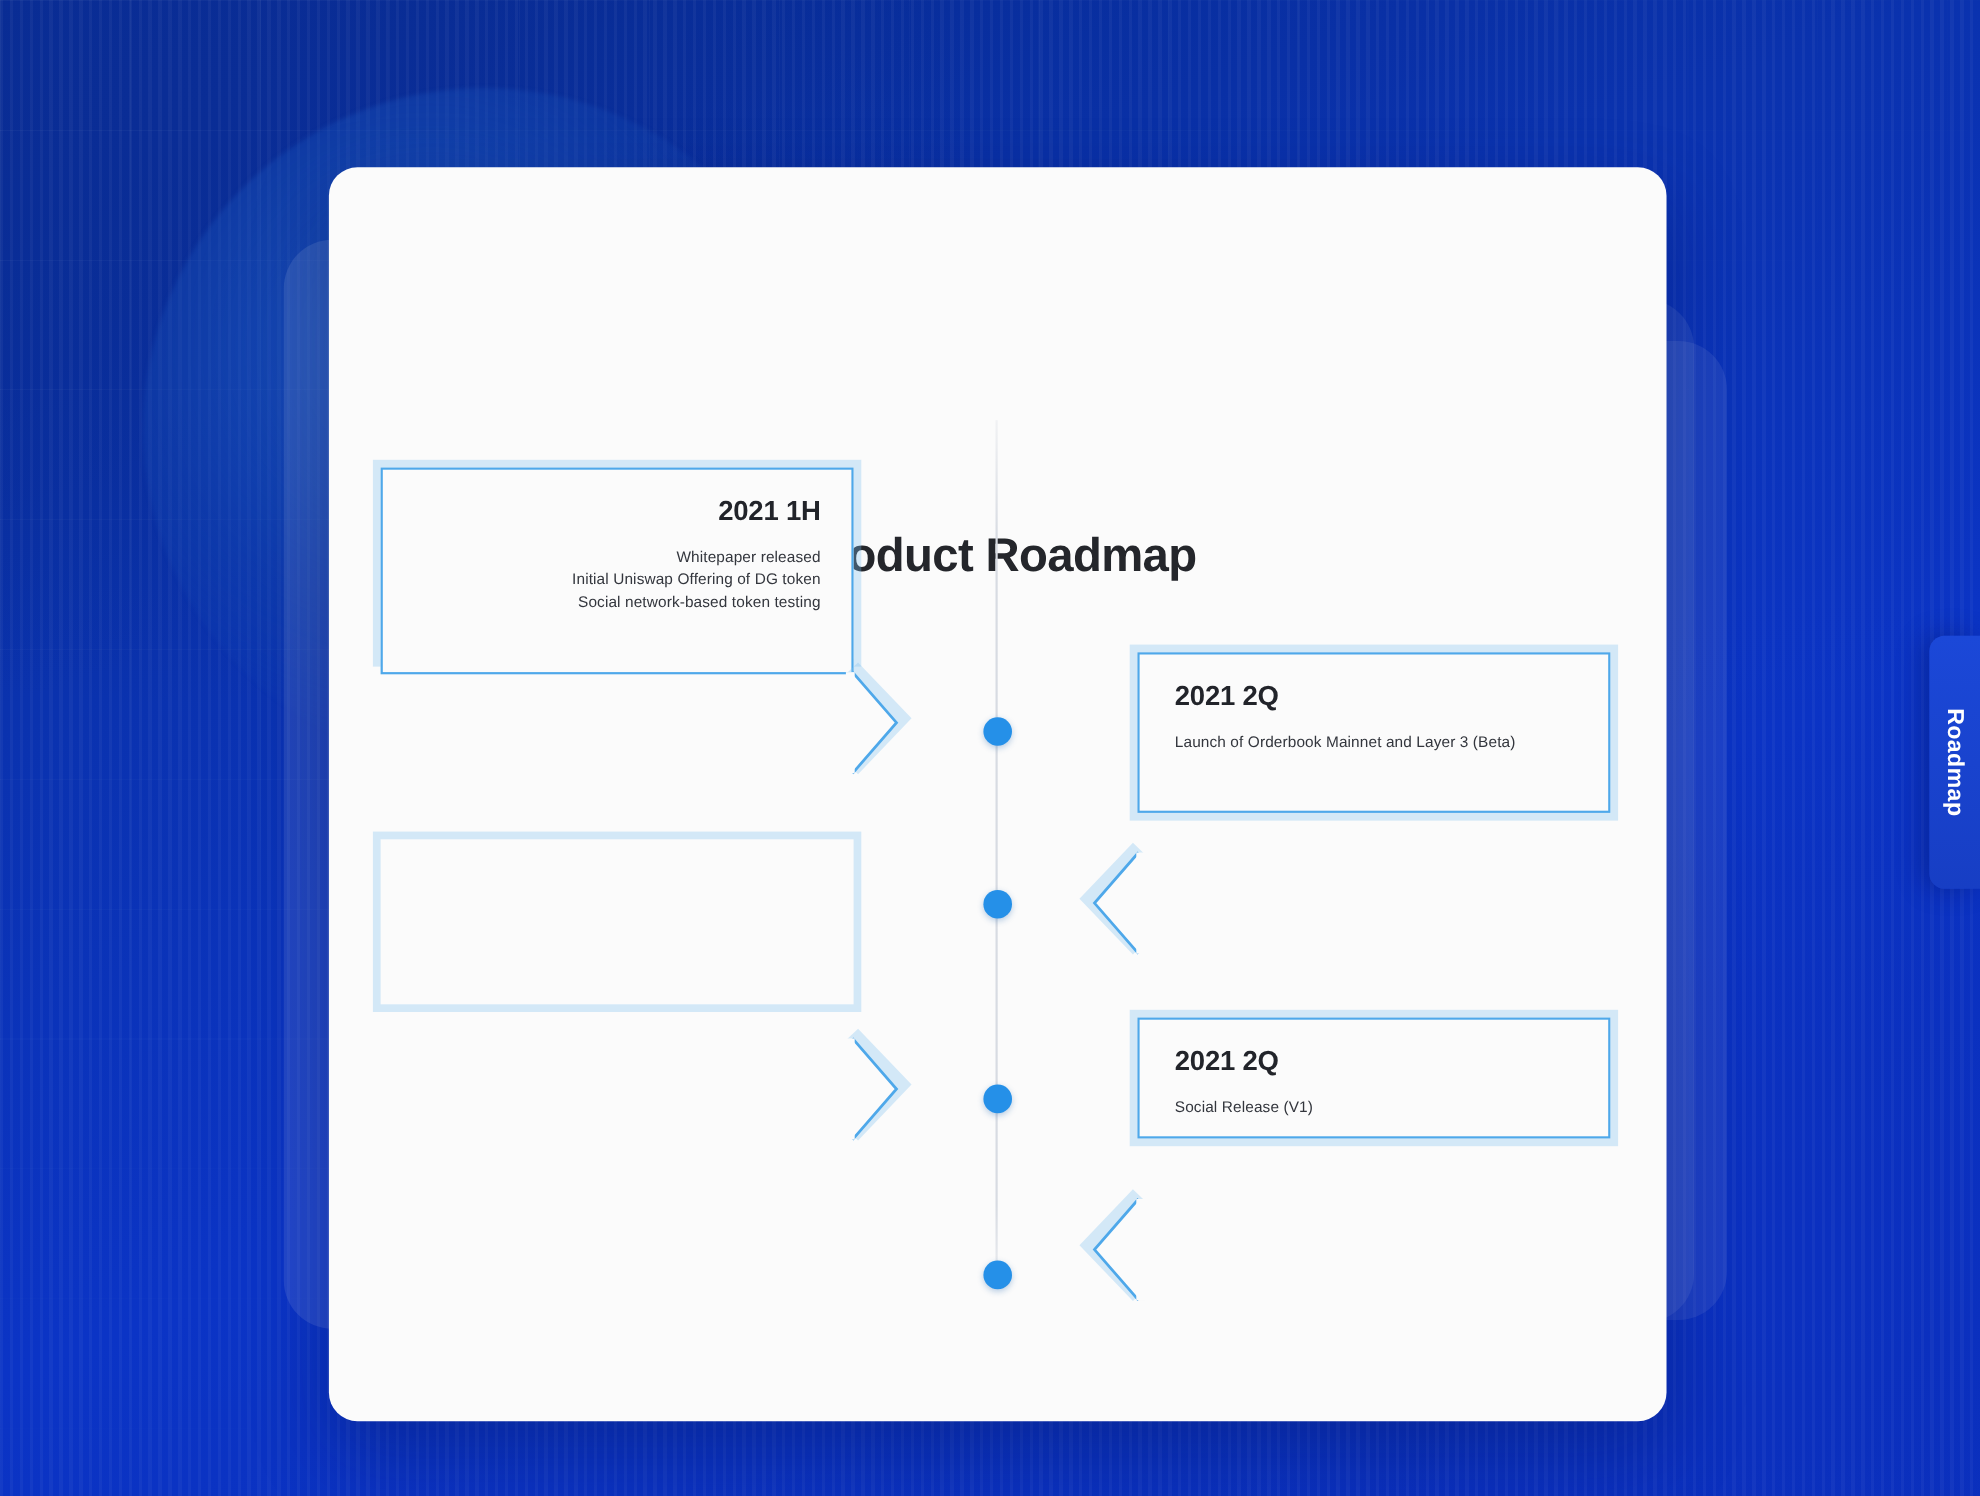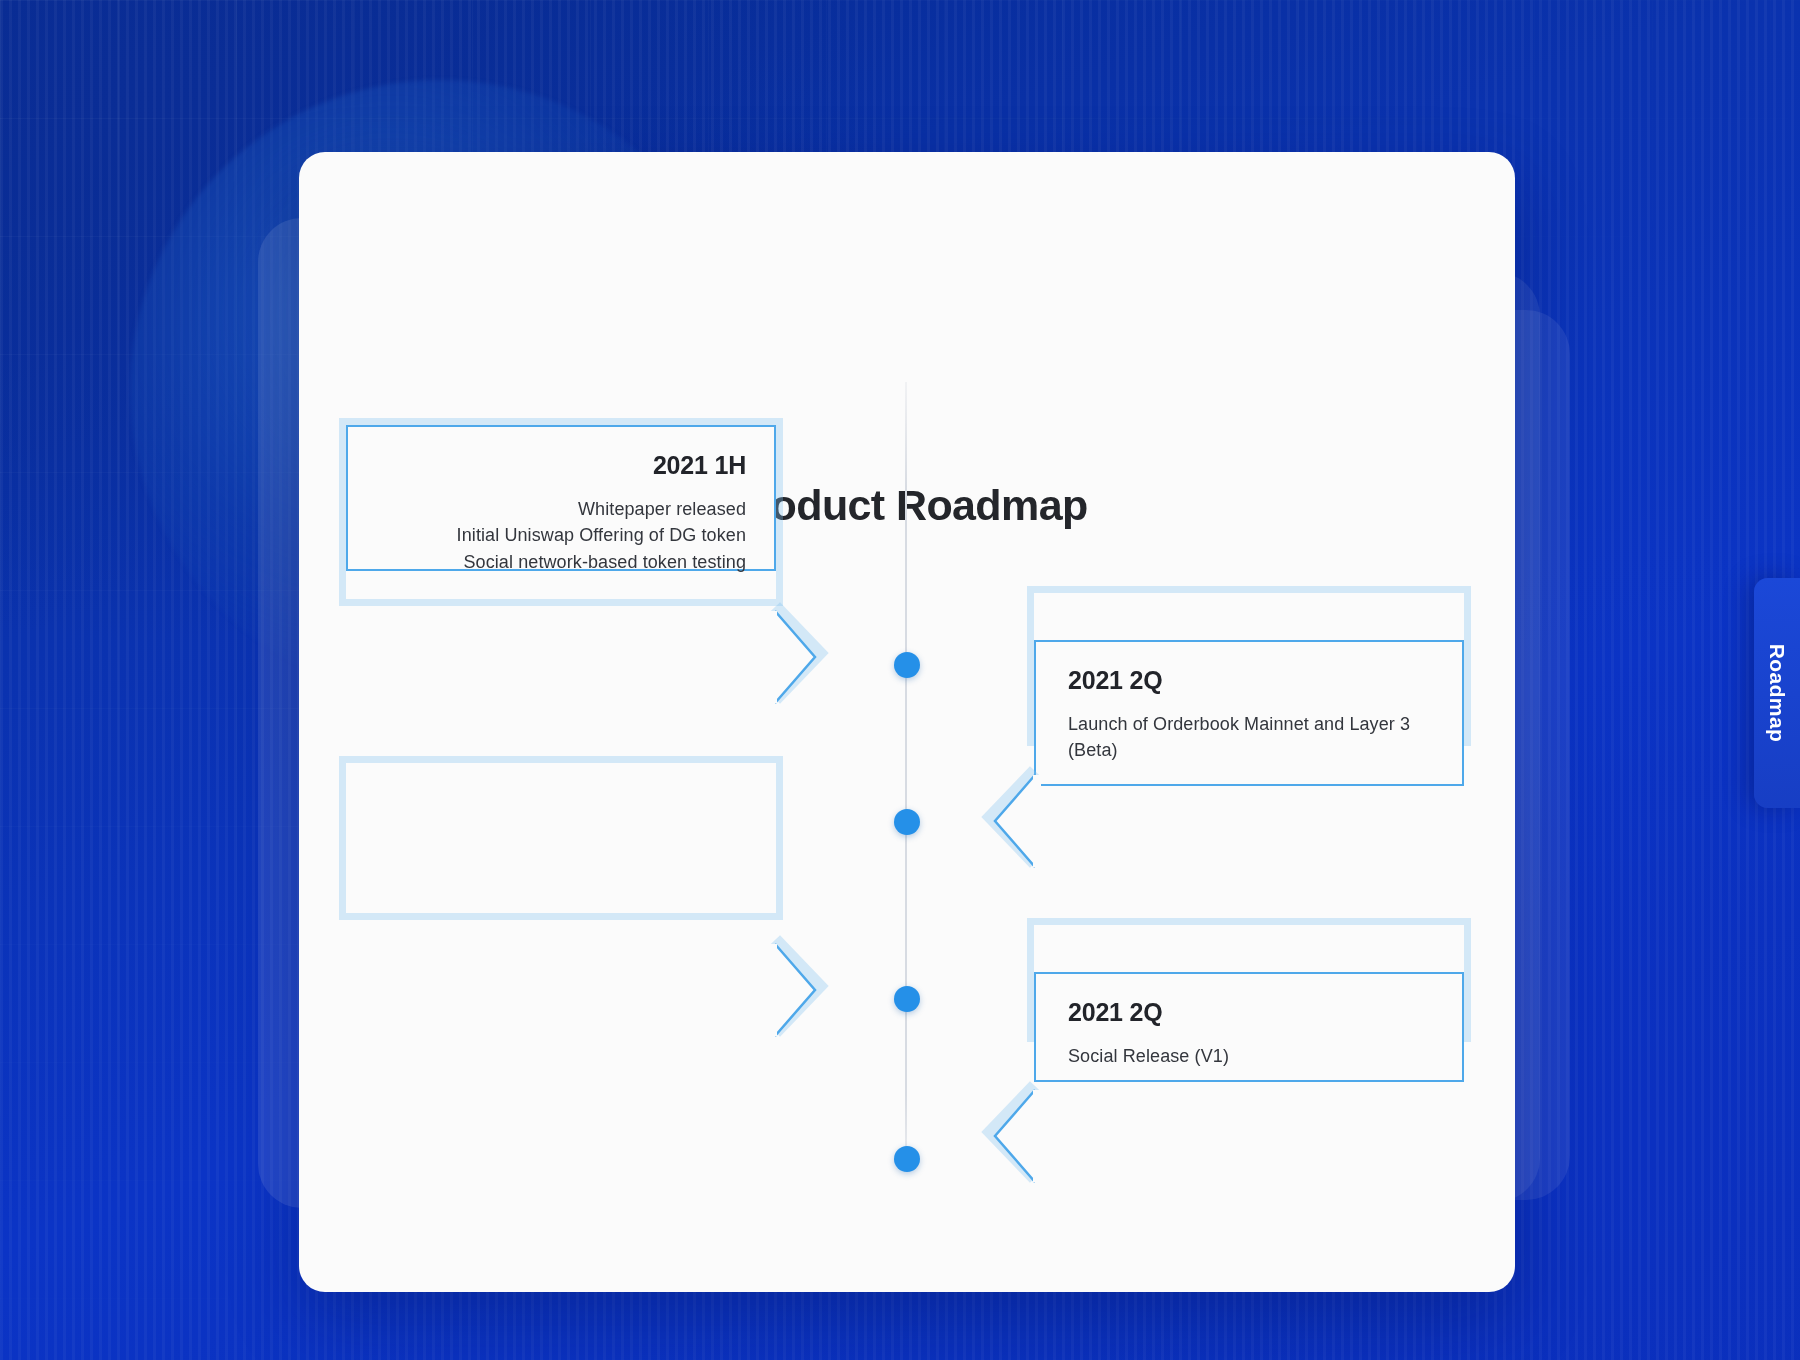--- a/index.html
+++ b/index.html
@@ -152,28 +152,28 @@
     pointer-events: none;
   }
   .card-year {
     font-size: 25px;
     font-weight: 700;
     color: #22242a;
     letter-spacing: -0.2px;
     margin: 0 0 16px 0;
   }
   .card-line {
-    font-size: 18px;
+    font-size: 14px;
     color: #33363d;
     line-height: 1.46;
     letter-spacing: 0.1px;
   }
 
   .card.left  { text-align: right; }
-  .card.right { text-align: left; margin-top: 47px; }
+  .card.right { text-align: left; }
 
   
   .notch {
     position: absolute;
     width: 46px;
     height: 92px;
     pointer-events: none;
   }
   .notch svg { display: block; width: 100%; height: 100%; overflow: visible; }
 
@@ -218,21 +218,21 @@
     <h1 class="panel-title">Product Roadmap</h1>
 
     <div class="timeline"></div>
 
     <div class="dot" style="left:607px; top:500px;"></div>
     <div class="dot" style="left:607px; top:657px;"></div>
     <div class="dot" style="left:607px; top:834px;"></div>
     <div class="dot" style="left:607px; top:994px;"></div>
 
     <div class="card-halo" style="left:40px; top:266px; width:444px; height:188px;"></div>
-    <div class="card left" style="left:47px; top:273px; width:430px; height:146px; padding:24px 28px 0 24px;">
+    <div class="card left" style="left:47px; top:273px; width:430px; height:188px; padding:24px 28px 0 24px;">
       <div class="card-year">2021 1H</div>
       <div class="card-line">Whitepaper released</div>
       <div class="card-line">Initial Uniswap Offering of DG token</div>
       <div class="card-line">Social network-based token testing</div>
     </div>
     <div class="notch" style="left:476px; top:459px;">
       <svg viewBox="0 0 46 92" preserveAspectRatio="none" aria-hidden="true">
         <path d="M0,-4 L44,42 L0,88" fill="none" stroke="rgba(126,193,240,0.32)" stroke-width="14"></path>
         <path d="M0,0 L40,46 L0,92" fill="#fbfbfb" stroke="#4ea8ea" stroke-width="2.5" stroke-linejoin="miter"></path>
         <rect x="-6" y="0" width="8" height="92" fill="#fbfbfb"></rect>

